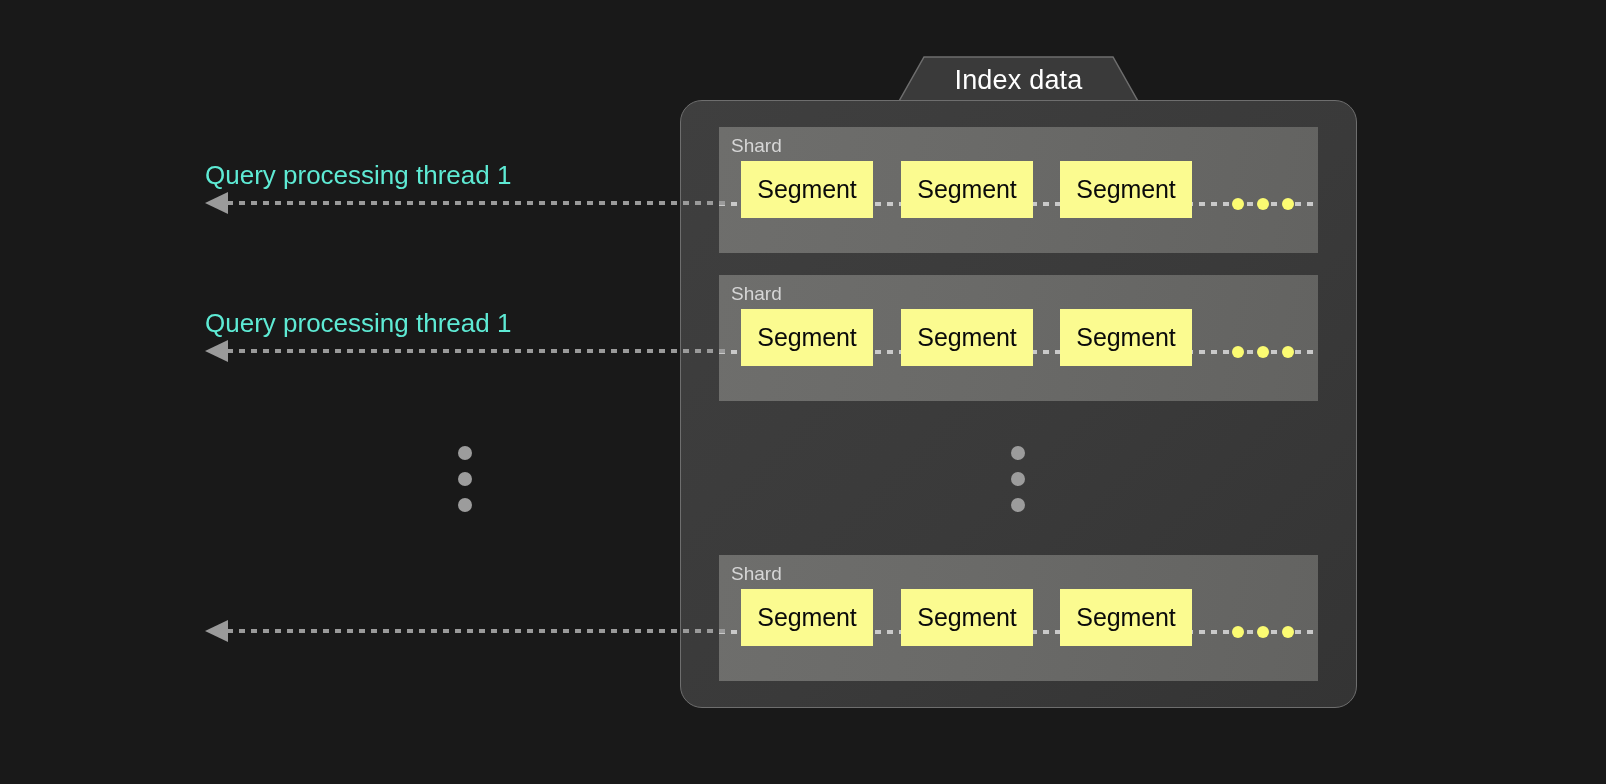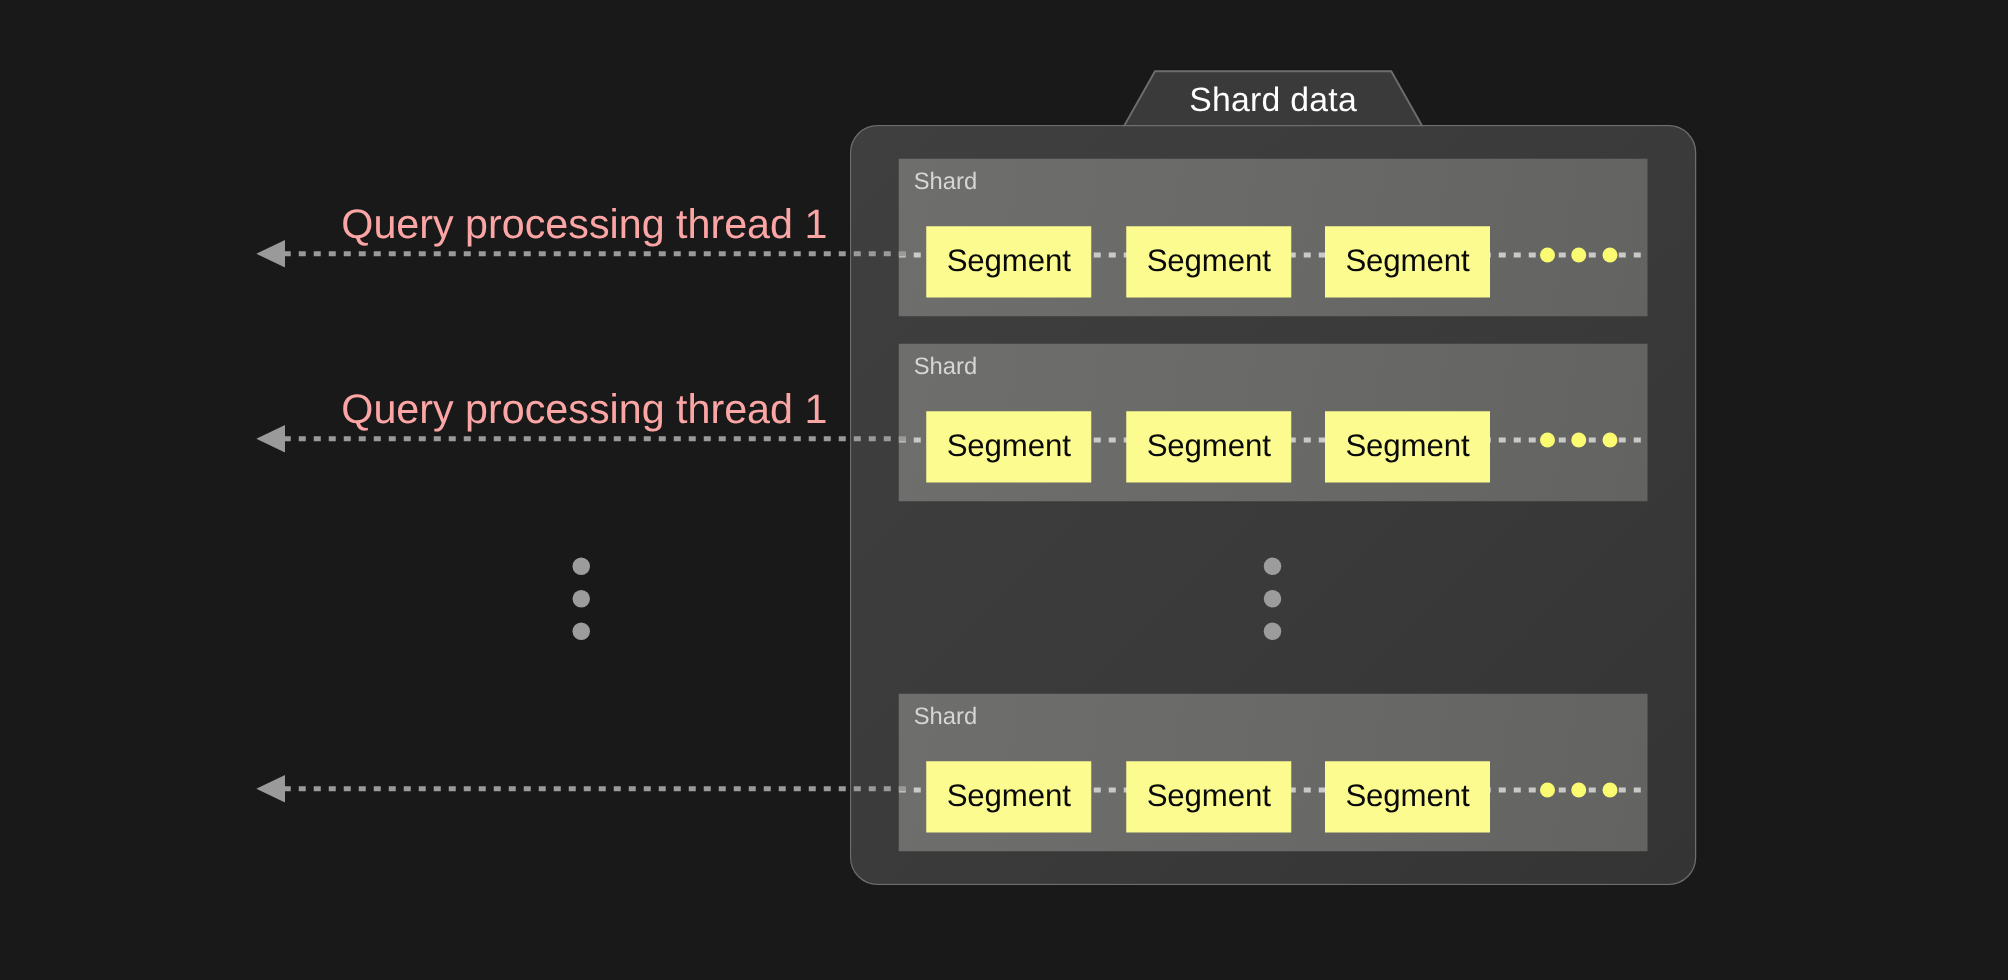--- a/index.html
+++ b/index.html
@@ -90,21 +90,21 @@
     top: 75px;
     width: 599px;
     height: 4px;
     background-image: linear-gradient(to right, #c9c9c9 0 6px, rgba(0,0,0,0) 6px 12px);
     background-size: 12px 4px;
     background-repeat: repeat-x;
   }
 
   .segment {
     position: absolute;
-    top: 54px;
+    top: 34px;
     width: 132px;
     height: 57px;
     background: #fbfb90;
     display: flex;
     align-items: center;
     justify-content: center;
     color: #0a0a0a;
     font-size: 25px;
     letter-spacing: -0.1px;
     white-space: nowrap;
@@ -150,23 +150,22 @@
   }
   .thread-1 { left: 205px; top: 160px; width: 525px; }
   .thread-2 { left: 205px; top: 308px; width: 525px; }
   .thread-3 { left: 205px; top: 588px; width: 525px; }
 
   .thread-label {
     position: absolute;
     left: 0;
     top: 0;
     width: 525px;
-    text-align: center;
-    color: #fca5a5;
-    font-size: 33px;
+    color: #5eead4;
+    font-size: 26px;
     white-space: nowrap;
   }
 
   .thread-line {
     position: absolute;
     left: 22px;
     top: 41px;
     width: 503px;
     height: 4px;
     background-image: linear-gradient(to right, #9a9a9a 0 6px, rgba(0,0,0,0) 6px 12px);
@@ -186,21 +185,21 @@
 </head>
 <body>
 
 <div id="stage">
 
   <div class="index-tab">
     <svg width="243" height="48" viewBox="0 0 243 48" xmlns="http://www.w3.org/2000/svg">
       <path d="M 27 1 L 216 1 L 242 47 L 1 47 Z" fill="#3a3a3a" stroke="#6e6e6e" stroke-width="1.5"></path>
     </svg>
   </div>
-  <div class="index-tab-label">Shard data</div>
+  <div class="index-tab-label">Index data</div>
 
   <div class="index-panel"></div>
 
   <div class="shard shard-1">
     <div class="shard-rail"></div>
     <div class="shard-label">Shard</div>
     <div class="segment seg-0">Segment</div>
     <div class="segment seg-1">Segment</div>
     <div class="segment seg-2">Segment</div>
     <div class="ydot ydot-0"></div>

